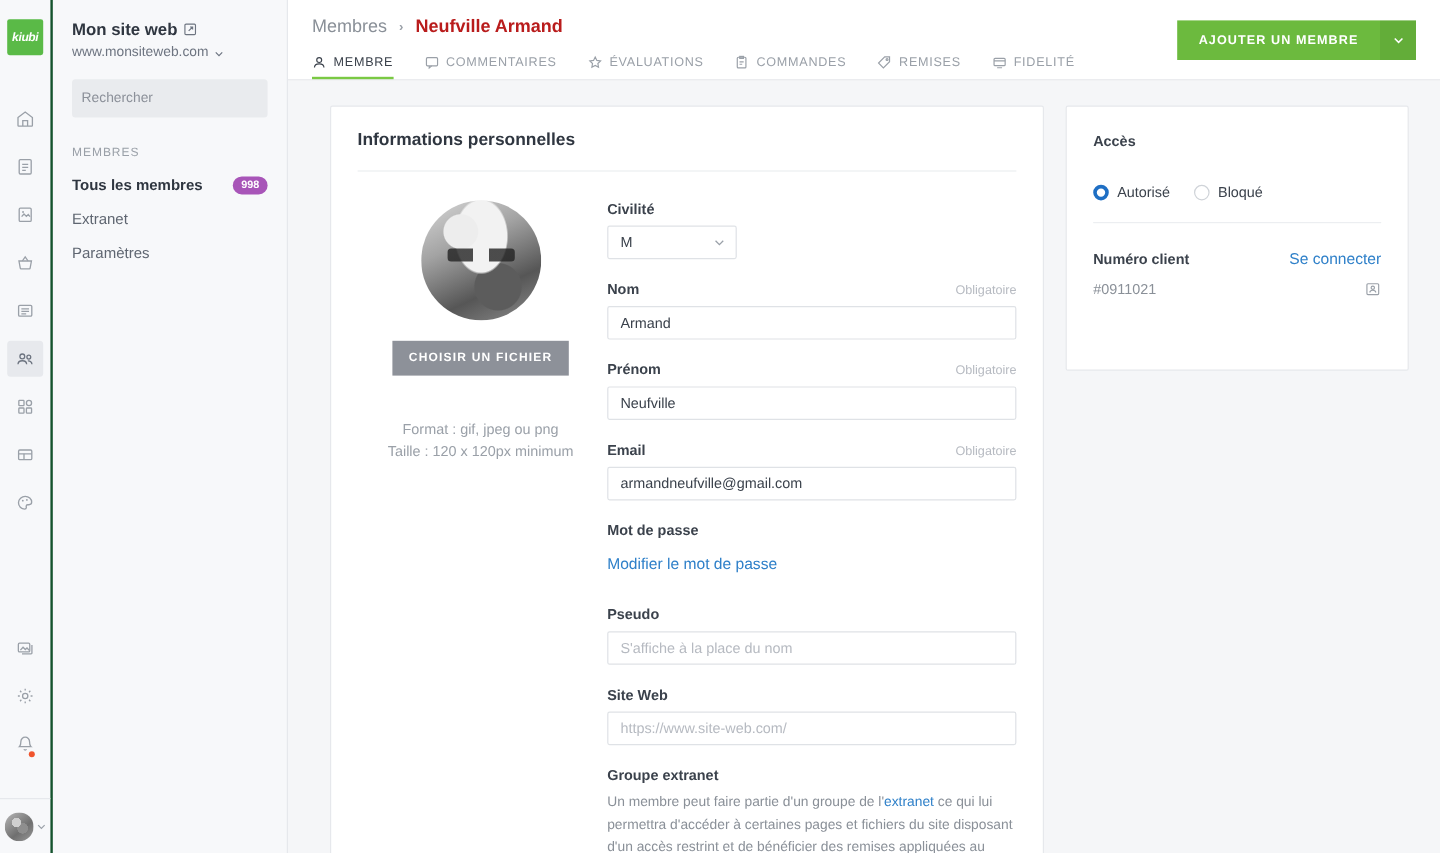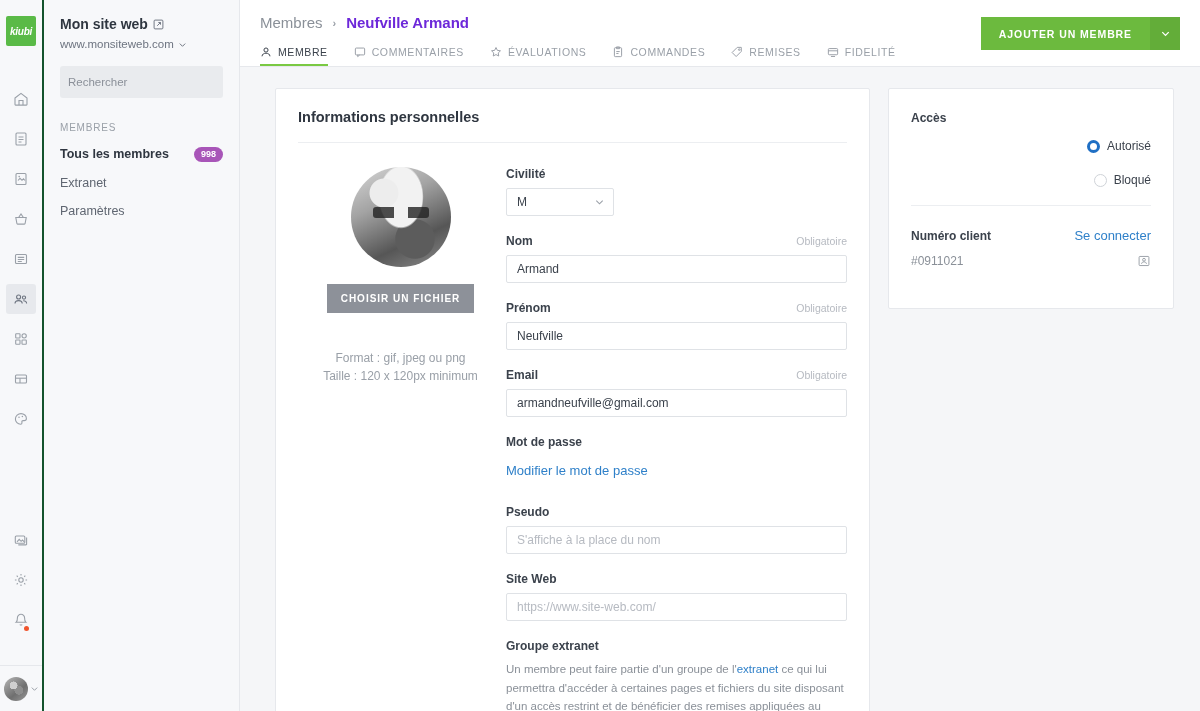--- a/index.html
+++ b/index.html
@@ -101,21 +101,21 @@
   .content { flex: 1; height: 711px; background: #f5f6f8; position: relative; overflow: hidden; }
   .topbar {
     height: 67px; background: #fff; border-bottom: 1px solid #e6e8ec;
     padding: 0 20px; position: relative;
   }
   .breadcrumb {
     padding-top: 14px; font-size: 15px; display: flex; align-items: center; gap: 10px;
   }
   .bc-parent { color: #8a9098; cursor: pointer; }
   .bc-sep { color: #9aa0a8; font-size: 11px; font-weight: bold; }
-  .bc-current { color: #6d28d9; font-weight: bold; }
+  .bc-current { color: #b91c1c; font-weight: bold; }
   .tabs { display: flex; align-items: flex-end; gap: 26px; margin-top: 9px; height: 26px; }
   .tab {
     display: flex; align-items: center; gap: 6px; height: 26px;
     font-size: 10.5px; letter-spacing: 0.6px; color: #9aa0a8;
     text-transform: uppercase; cursor: pointer; border-bottom: 2px solid transparent; margin-top: 19px;
   }
   .tab.active { color: #3b424c; border-bottom-color: #7ac943; }
   .tab svg { display: block; }
 
   .cta {
@@ -195,21 +195,21 @@
   .help-text a { color: #2f80c9; text-decoration: none; }
 
   
   .side-card {
     background: #fff; border: 1px solid #e6e8ec; border-radius: 2px;
     width: 286px; flex: 0 0 286px; padding: 0 22px; height: 221px;
   }
   .side-label { font-size: 12px; color: #3b424c; font-weight: bold; }
   .side-sec { padding: 22px 0 18px 0; }
   .side-sec + .side-sec { border-top: 1px solid #eceef1; }
-  .radio-row { display: flex; align-items: flex-end; gap: 20px; margin-top: 14px; flex-direction: column; }
+  .radio-row { display: flex; align-items: flex-start; gap: 20px; margin-top: 28px; }
   .radio-opt { display: flex; align-items: center; gap: 7px; cursor: pointer; font-size: 12px; color: #3b424c; }
   .radio {
     width: 13px; height: 13px; border-radius: 50%; border: 1px solid #cfd3d8;
     background: #fff; display: inline-block; position: relative; flex: 0 0 13px;
   }
   .radio.checked { border: 3.5px solid #1f6fc4; background: #fff; }
   .side-head-row { display: flex; align-items: baseline; justify-content: space-between; }
   .side-value-row {
     display: flex; align-items: center; justify-content: space-between; margin-top: 11px;
   }

